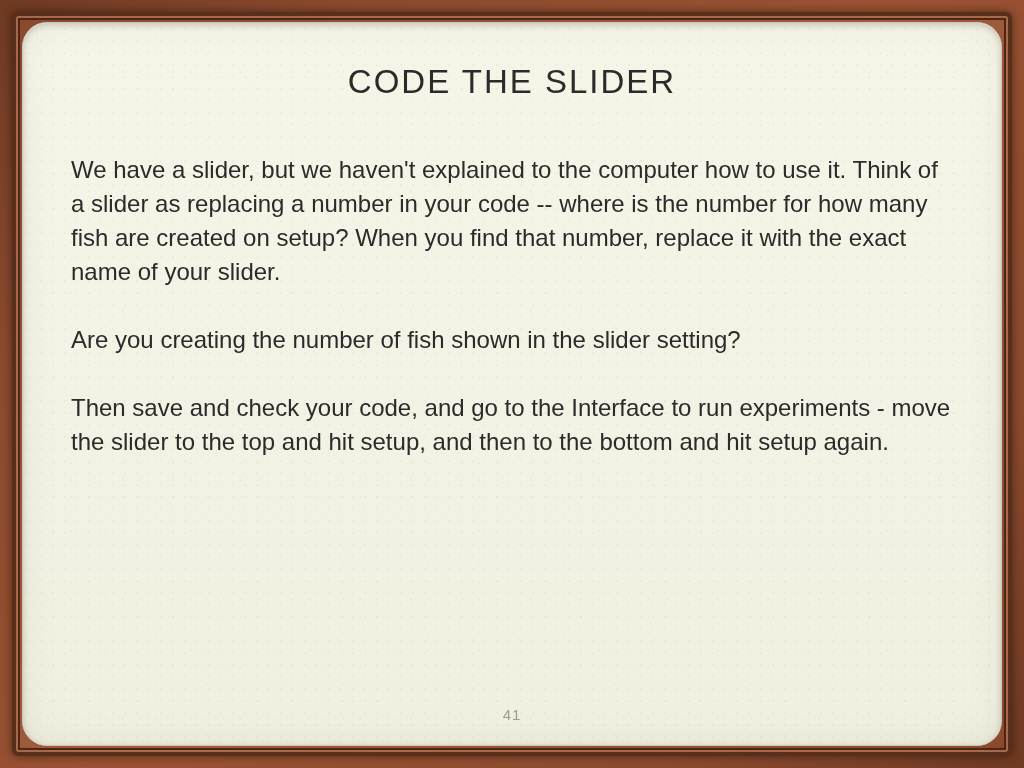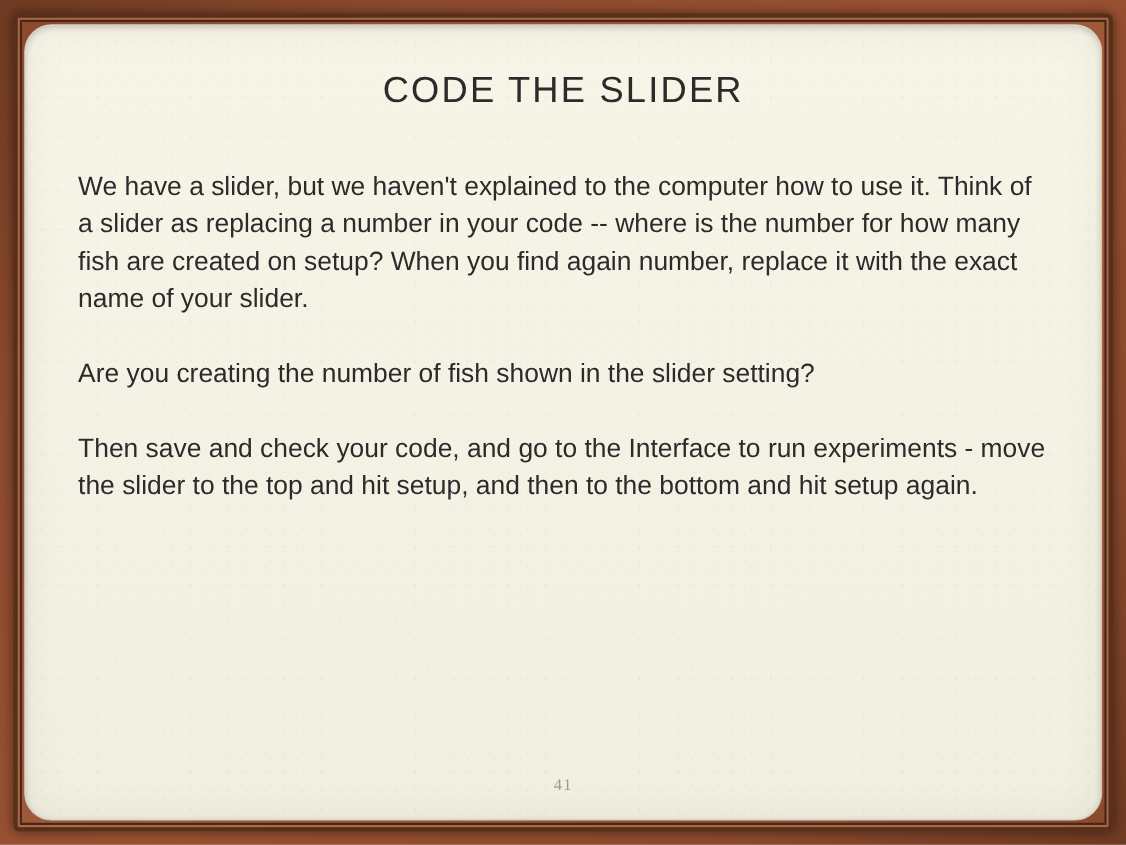--- a/index.html
+++ b/index.html
@@ -54,32 +54,32 @@
     color: #2a2b2a;
     margin-bottom: 34px;
   }
   .body-text p:last-child { margin-bottom: 0; }
   .page-number {
     position: absolute;
     bottom: 22px;
     left: 0;
     right: 0;
     text-align: center;
-    font-family: Liberation Serif, serif;
+    font-family: Liberation Sans, sans-serif;
     font-size: 15px;
     color: #9b9c8e;
     letter-spacing: 1px;
   }
 </style>
 </head>
 <body>
 
 <div class="frame-outer">
   <div class="paper">
     <h1 class="title">CODE THE SLIDER</h1>
     <div class="body-text">
-      <p>We have a slider, but we haven't explained to the computer how to use it.  Think of a slider as replacing a number in your code -- where is the number for how many fish are created on setup?  When you find again number, replace it with the exact name of your slider.</p>
+      <p>We have a slider, but we haven't explained to the computer how to use it.  Think of a slider as replacing a number in your code -- where is the number for how many fish are created on setup?  When you find that number, replace it with the exact name of your slider.</p>
       <p>Are you creating the number of fish shown in the slider setting?</p>
       <p>Then save and check your code, and go to the Interface to run experiments - move the slider to the top and hit setup, and then to the bottom and hit setup again.</p>
     </div>
     <div class="page-number">41</div>
   </div>
 </div>
 
 </body></html>

